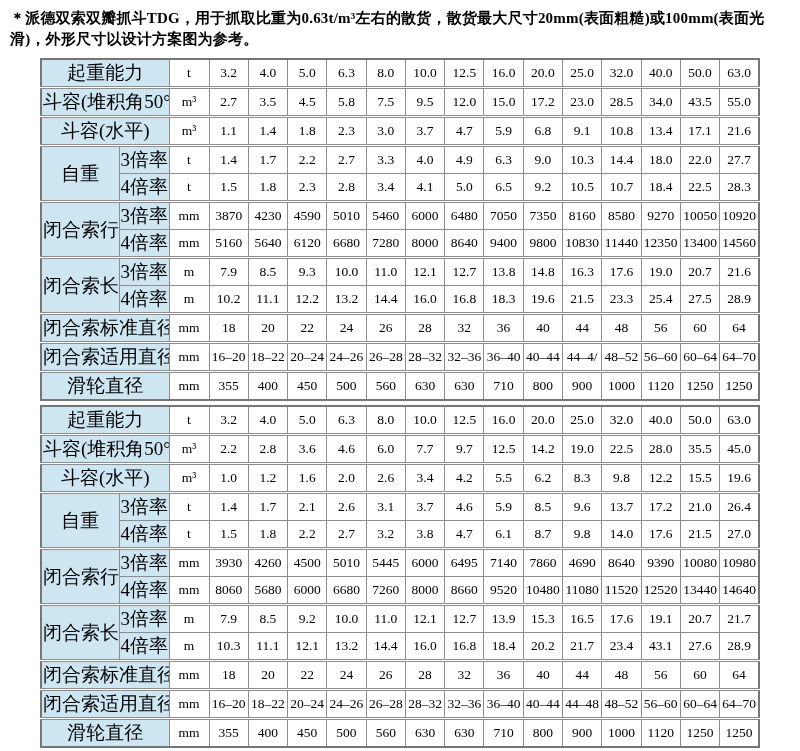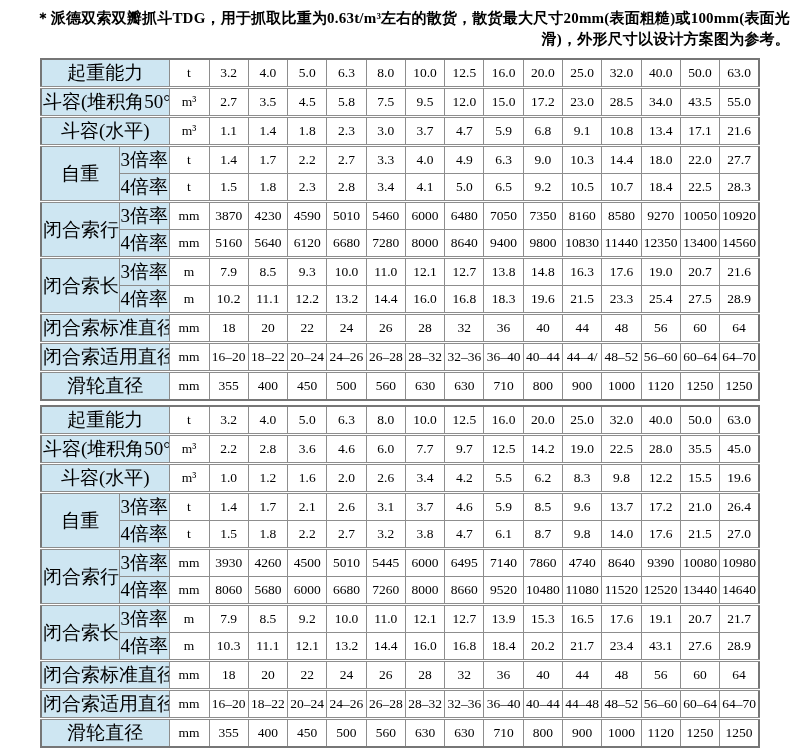--- a/index.html
+++ b/index.html
@@ -10,21 +10,21 @@
     font-family:"Liberation Serif","DejaVu Serif",serif;
   }
   .page{width:800px;height:751px;overflow:hidden;}
   .intro{
     margin:0;
     padding:8px 10px 6px 10px;
     font-size:15px;
     line-height:21px;
     font-weight:700;
     letter-spacing:0.2px;
-    text-align:right;
+    text-align:left;
   }
   table.spec{
     border-collapse:collapse;
     table-layout:fixed;
     width:720px;
     margin:2px 0 4px 40px;
     border:2px solid var(--outer-border,#767676);
   }
   table.spec td{
     border:1px solid var(--border,#8d8d8d);
@@ -413,21 +413,21 @@
           <td class="unit">mm</td>
           <td class="value">3930</td>
           <td class="value">4260</td>
           <td class="value">4500</td>
           <td class="value">5010</td>
           <td class="value">5445</td>
           <td class="value">6000</td>
           <td class="value">6495</td>
           <td class="value">7140</td>
           <td class="value">7860</td>
-          <td class="value">4740</td>
+          <td class="value">4690</td>
           <td class="value">8640</td>
           <td class="value">9390</td>
           <td class="value">10080</td>
           <td class="value">10980</td>
         </tr>
         <tr>
           <td class="sublabel">4倍率</td>
           <td class="unit">mm</td>
           <td class="value">8060</td>
           <td class="value">5680</td>

